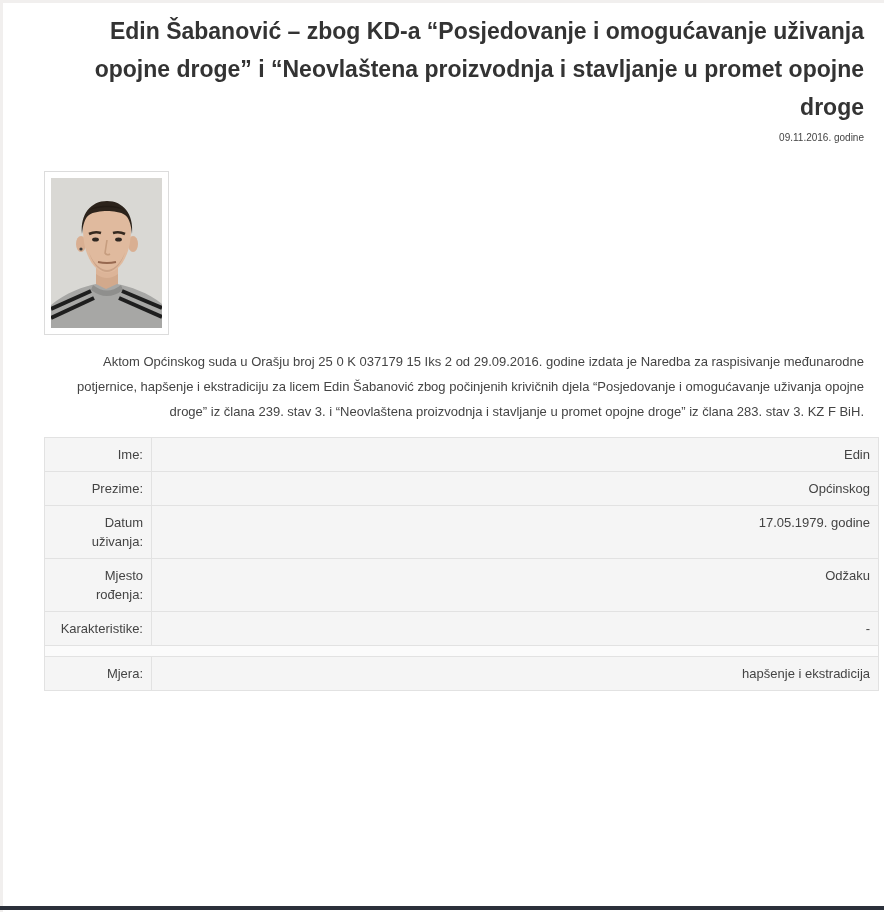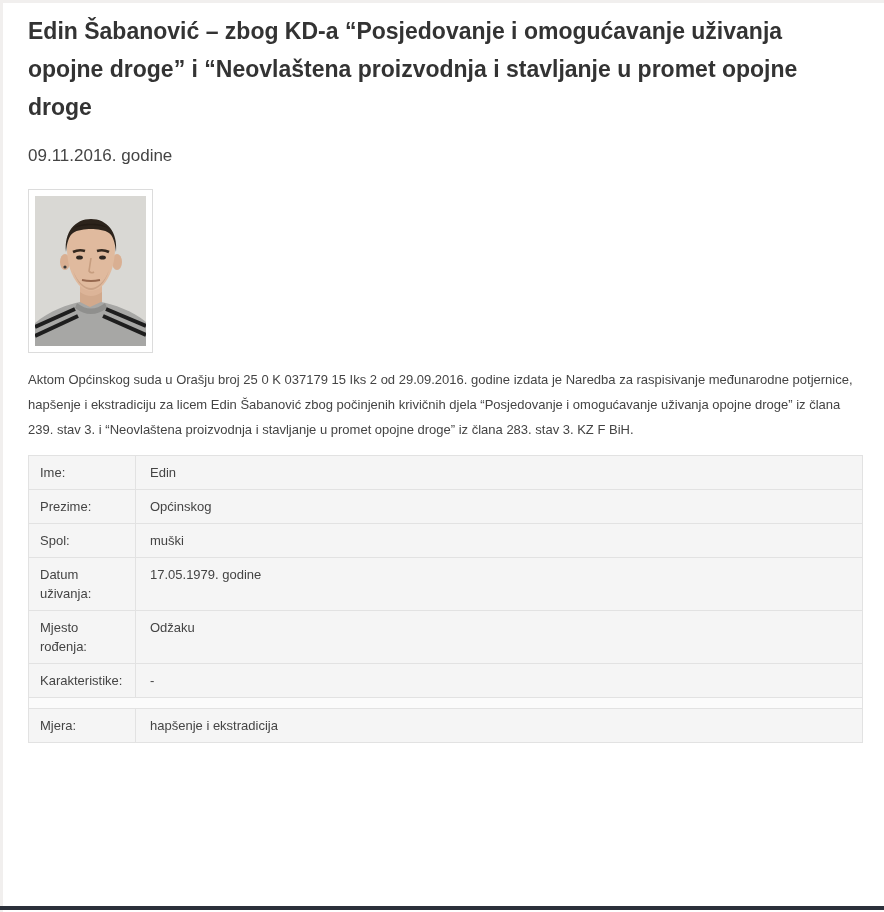--- a/index.html
+++ b/index.html
@@ -7,34 +7,34 @@
     width: 884px; height: 912px;
     overflow: hidden;
     background: #ffffff;
     position: relative;
     font-family: "Liberation Sans", "DejaVu Sans", sans-serif;
     color: #444444;
   }
   .edge-top { position: absolute; left: 0; top: 0; width: 884px; height: 3px; background: #f1efee; }
   .edge-left { position: absolute; left: 0; top: 0; width: 3px; height: 912px; background: #f1efee; }
 
-  .content { padding: 8px 20px 0 28px; }
+  .content { padding: 8px 20px 0 44px; text-align: right; }
 
   h1.page-title {
     margin: 4px 0 0 0;
     max-width: 820px;
     font-size: 23px;
     line-height: 38px;
     font-weight: bold;
     color: #333333;
   }
 
   .publish-date {
-    margin-top: 22px;
-    font-size: 17px;
+    margin-top: 4px;
+    font-size: 10px;
     line-height: 15px;
     color: #444444;
   }
 
   .photo-frame {
     margin-top: 26px;
     width: 111px; height: 150px;
     padding: 6px;
     background: #ffffff;
     border: 1px solid #dcdcdc;
@@ -139,24 +139,20 @@
     <tbody>
         <tr>
       <td class="lbl">Ime:</td>
       <td class="val">Edin</td>
     </tr>
     <tr>
       <td class="lbl">Prezime:</td>
       <td class="val">Općinskog</td>
     </tr>
     <tr>
-      <td class="lbl">Spol:</td>
-      <td class="val">muški</td>
-    </tr>
-    <tr>
       <td class="lbl">Datum uživanja:</td>
       <td class="val">17.05.1979. godine</td>
     </tr>
     <tr>
       <td class="lbl">Mjesto rođenja:</td>
       <td class="val">Odžaku</td>
     </tr>
     <tr>
       <td class="lbl">Karakteristike:</td>
       <td class="val">-</td>

